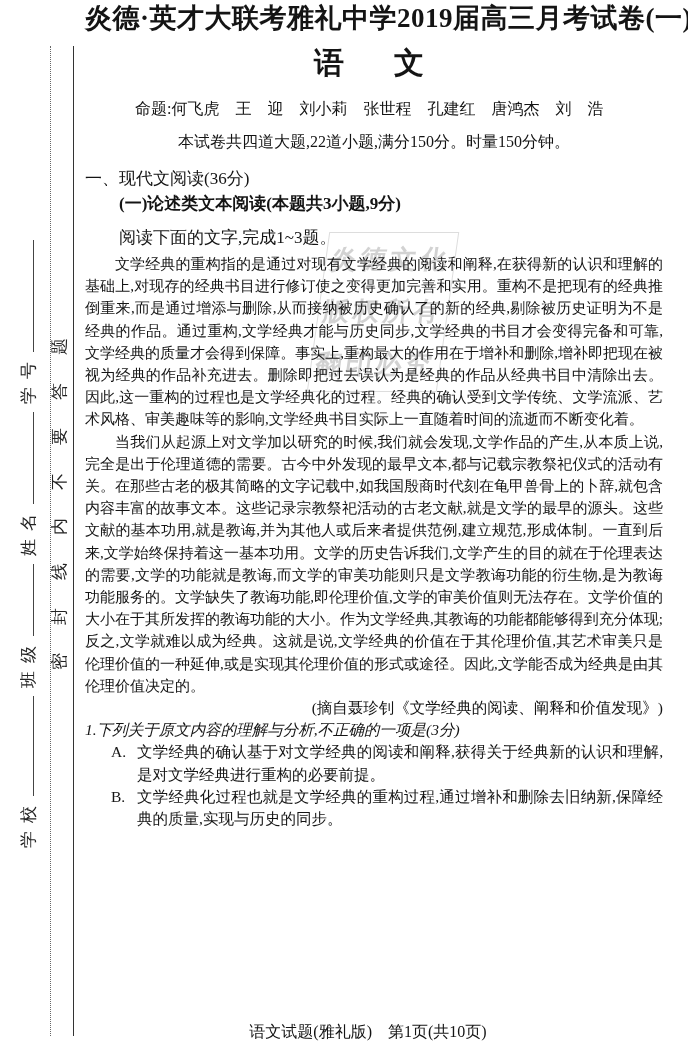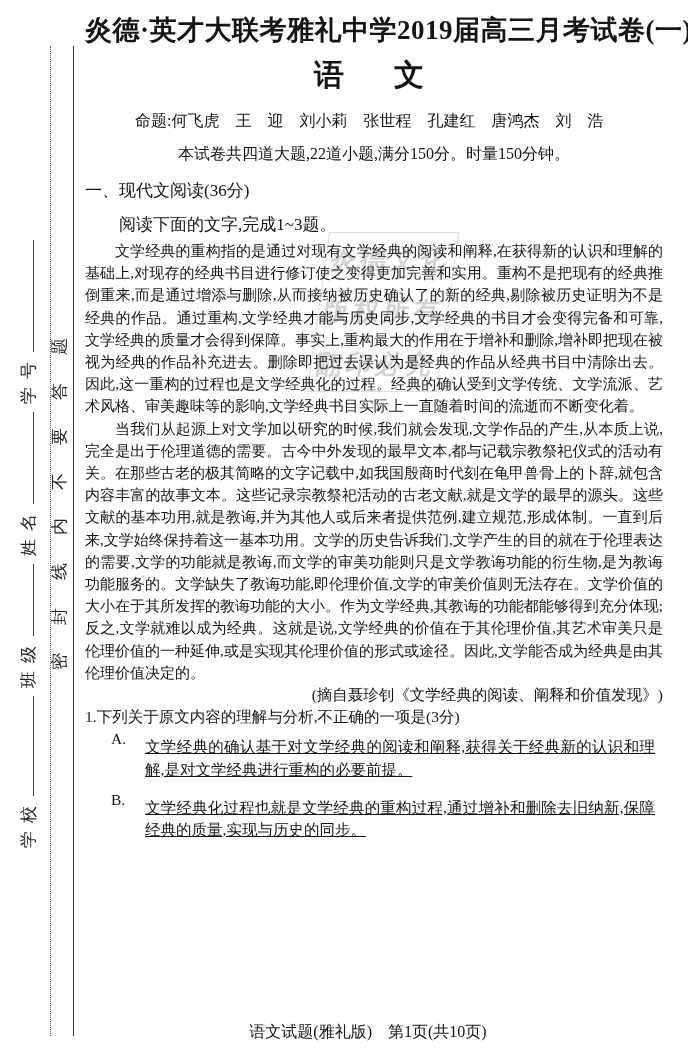--- a/index.html
+++ b/index.html
@@ -30,36 +30,36 @@
     position:absolute; left:318px; top:232px; width:128px; height:158px;
     border:1px solid #d2d2d2; z-index:0;
     display:flex; flex-direction:column; justify-content:space-around; align-items:center;
     transform:skewX(-8deg);
     color:#c4c4c4; font-size:26px; letter-spacing:4px; font-weight:bold; opacity:.75;
   }
   .watermark div { white-space:nowrap; }
 
   
   .content { position:absolute; left:85px; top:0; width:578px; z-index:1; }
-  .doc-title { margin-top:12px; font-size:27px; font-weight:bold; text-align:left; white-space:nowrap; letter-spacing:0.5px; }
+  .doc-title { margin-top:0; font-size:27px; font-weight:bold; text-align:left; white-space:nowrap; letter-spacing:0.5px; }
   .subject   { margin-top:7px;  font-size:30px; font-weight:bold; text-align:center; letter-spacing:10px; }
   .byline    { margin-top:14px; font-size:16px; padding-left:50px; line-height:21px; }
   .byline.second { margin-top:2px; }
   .byline .label { font-weight:normal; }
   .exam-note { margin-top:13px; font-size:16px; text-align:center; }
   .sec    { margin-top:14px; font-size:17px; font-weight:normal; line-height:23px; }
   .subsec { font-size:17px; font-weight:bold; text-indent:2em; line-height:23px; margin-top:2px; }
   .instr  { font-size:17px; text-indent:2em; line-height:22px; margin-top:12px; }
   .para   { margin:0; font-size:15px; line-height:22.2px; text-indent:2em; text-align:justify; }
   .para.first { margin-top:4px; }
   .attribution { font-size:15.5px; line-height:22.2px; text-align:right; }
-  .stem   { font-size:15.5px; line-height:22.2px; }
+  .stem   { font-size:15.5px; line-height:22.2px;font-style:italic; }
   .option { display:flex; font-size:15.5px; line-height:22.2px; padding-left:26px; }
   .opt-label { flex:none; width:26px; }
-  .opt-text  { flex:1; text-align:justify; margin:8px;text-decoration:underline; }
+  .opt-text  { flex:1; text-align:justify; margin:0; }
   .page-footer {
     position:absolute; left:79px; top:1022px; width:578px; z-index:1;
     font-size:16px; text-align:center;
   }
 </style>
 </head>
 <body>
 
 <div class="page">
 
@@ -78,20 +78,21 @@
     <div class="doc-title">炎德·英才大联考雅礼中学2019届高三月考试卷(一)</div>
     <div class="subject">语　文</div>
 
     <div class="byline">
       <span class="label">命题:</span><span>何飞虎　王　迎　刘小莉　张世程　孔建红　唐鸿杰　刘　浩</span>
     </div>
 
     <div class="exam-note">本试卷共四道大题,22道小题,满分150分。时量150分钟。</div>
 
     <div class="sec">一、现代文阅读(36分)</div>
+    <div class="subsec">(一)论述类文本阅读(本题共3小题,9分)</div>
     <div class="instr">阅读下面的文字,完成1~3题。</div>
 
     <p class="para first">文学经典的重构指的是通过对现有文学经典的阅读和阐释,在获得新的认识和理解的基础上,对现存的经典书目进行修订使之变得更加完善和实用。重构不是把现有的经典推倒重来,而是通过增添与删除,从而接纳被历史确认了的新的经典,剔除被历史证明为不是经典的作品。通过重构,文学经典才能与历史同步,文学经典的书目才会变得完备和可靠,文学经典的质量才会得到保障。事实上,重构最大的作用在于增补和删除,增补即把现在被视为经典的作品补充进去。删除即把过去误认为是经典的作品从经典书目中清除出去。因此,这一重构的过程也是文学经典化的过程。经典的确认受到文学传统、文学流派、艺术风格、审美趣味等的影响,文学经典书目实际上一直随着时间的流逝而不断变化着。</p>
     <p class="para">当我们从起源上对文学加以研究的时候,我们就会发现,文学作品的产生,从本质上说,完全是出于伦理道德的需要。古今中外发现的最早文本,都与记载宗教祭祀仪式的活动有关。在那些古老的极其简略的文字记载中,如我国殷商时代刻在龟甲兽骨上的卜辞,就包含内容丰富的故事文本。这些记录宗教祭祀活动的古老文献,就是文学的最早的源头。这些文献的基本功用,就是教诲,并为其他人或后来者提供范例,建立规范,形成体制。一直到后来,文学始终保持着这一基本功用。文学的历史告诉我们,文学产生的目的就在于伦理表达的需要,文学的功能就是教诲,而文学的审美功能则只是文学教诲功能的衍生物,是为教诲功能服务的。文学缺失了教诲功能,即伦理价值,文学的审美价值则无法存在。文学价值的大小在于其所发挥的教诲功能的大小。作为文学经典,其教诲的功能都能够得到充分体现;反之,文学就难以成为经典。这就是说,文学经典的价值在于其伦理价值,其艺术审美只是伦理价值的一种延伸,或是实现其伦理价值的形式或途径。因此,文学能否成为经典是由其伦理价值决定的。</p>
 
     <div class="attribution">(摘自聂珍钊《文学经典的阅读、阐释和价值发现》)</div>
 
     <div class="stem">1.下列关于原文内容的理解与分析,不正确的一项是(3分)</div>
 
     <div class="option">

